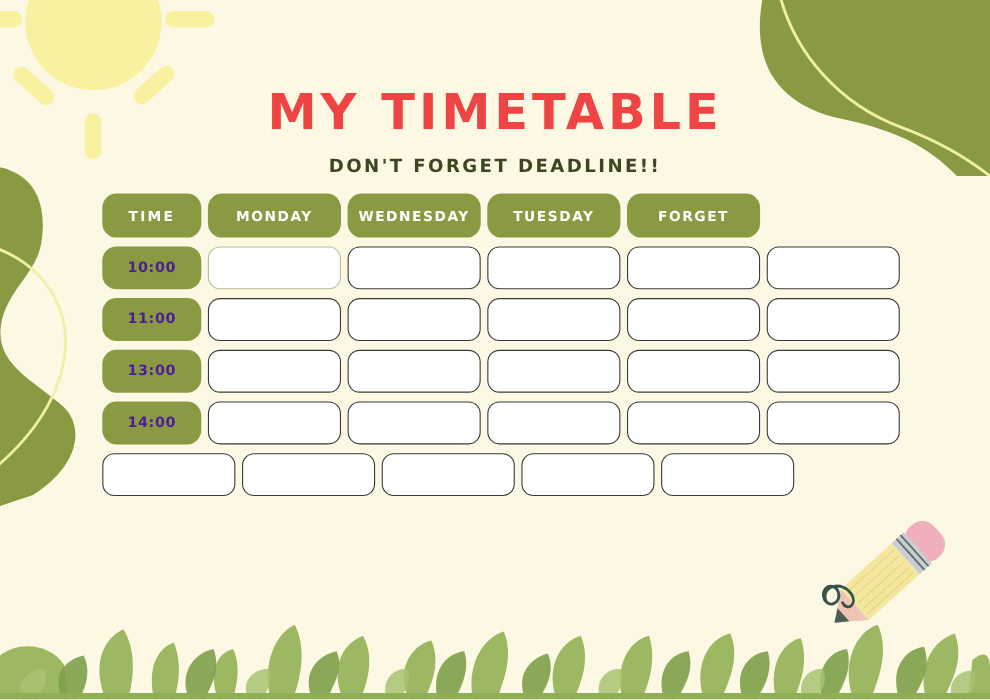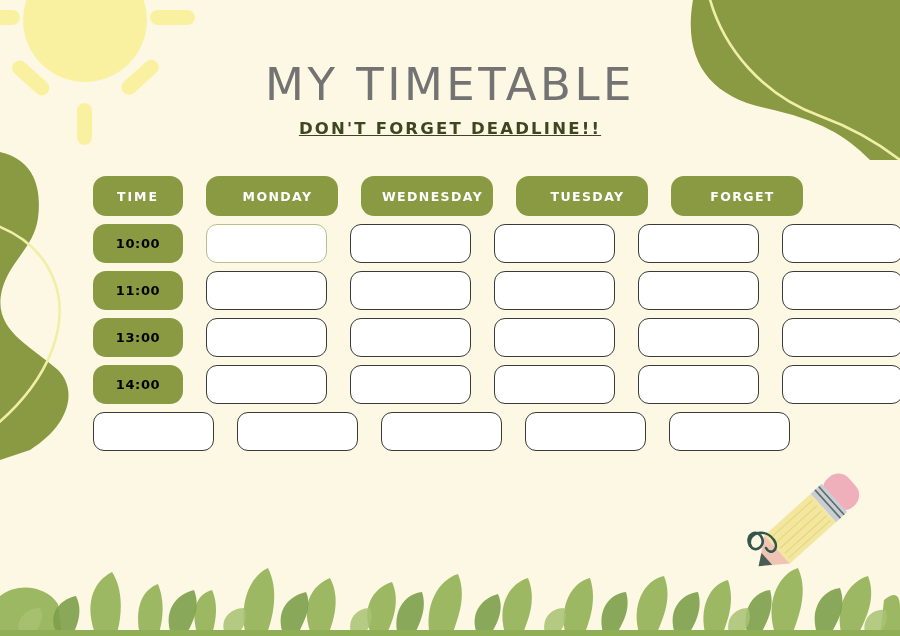--- a/index.html
+++ b/index.html
@@ -32,50 +32,49 @@
   
   #title-block {
     position: absolute;
     left: 0; top: 62px;
     width: 900px;
     text-align: center;
   }
   #page-title {
     font-family: "DejaVu Sans", sans-serif;
     font-size: 45px;
-    font-weight: 400;
+    font-weight: 700;
     letter-spacing: 3.5px;
-    color: #737373;
+    color: #ef4444;
     line-height: 1;
-    margin: 0;
+    margin: 17px;
   }
   #page-subtitle {
     font-family: "DejaVu Sans", sans-serif;
     font-size: 16.5px;
     font-weight: 700;
     letter-spacing: 2.2px;
     color: #3d4620;
     margin: 12px 0 0 0;
-    text-decoration: underline;
   }
 
   
   #timetable {
     position: absolute;
     left: 93px;
     top: 176px;
     width: 722px;
   }
   .grid-row {
     display: flex;
-    gap: 23px;
+    gap: 6px;
     margin-bottom: 8px;
   }
   .col-time { width: 90px; flex: 0 0 90px; }
-  .col-day  { width: 121px; flex: 0 0 121px; padding-left: 11px; }
+  .col-day  { width: 121px; flex: 0 0 121px; }
 
   .head-pill {
     height: 40px;
     background: #8a9a42;
     border-radius: 13px;
     display: flex;
     align-items: center;
     justify-content: center;
     color: #ffffff;
     font-size: 12.5px;
@@ -85,21 +84,21 @@
   }
   .head-pill.time-head { font-size: 12.5px; letter-spacing: 2px; }
 
   .time-pill {
     height: 39px;
     background: #8a9a42;
     border-radius: 13px;
     display: flex;
     align-items: center;
     justify-content: center;
-    color: #000000;
+    color: #4c1d95;
     font-size: 13px;
     font-weight: 700;
     letter-spacing: 0.6px;
     font-family: "DejaVu Sans", sans-serif;
   }
 
   .slot-cell {
     height: 39px;
     background: #ffffff;
     border: 1.6px solid #3a3a38;

